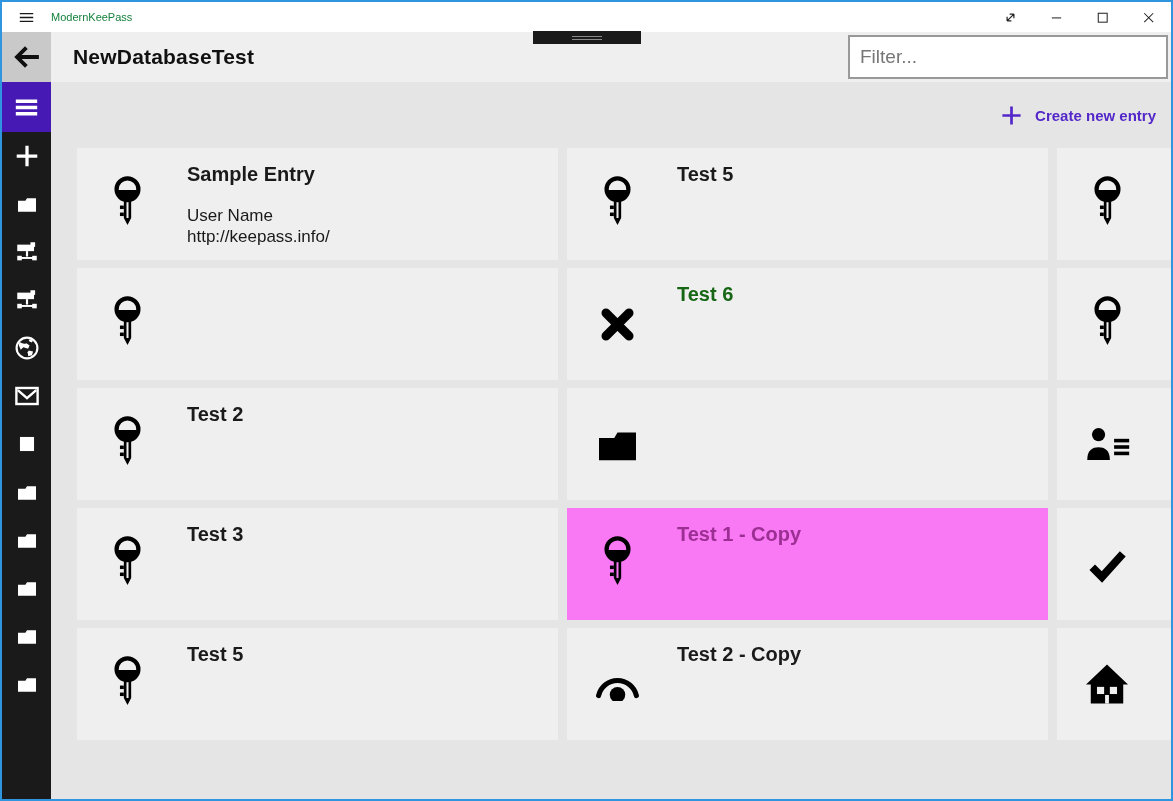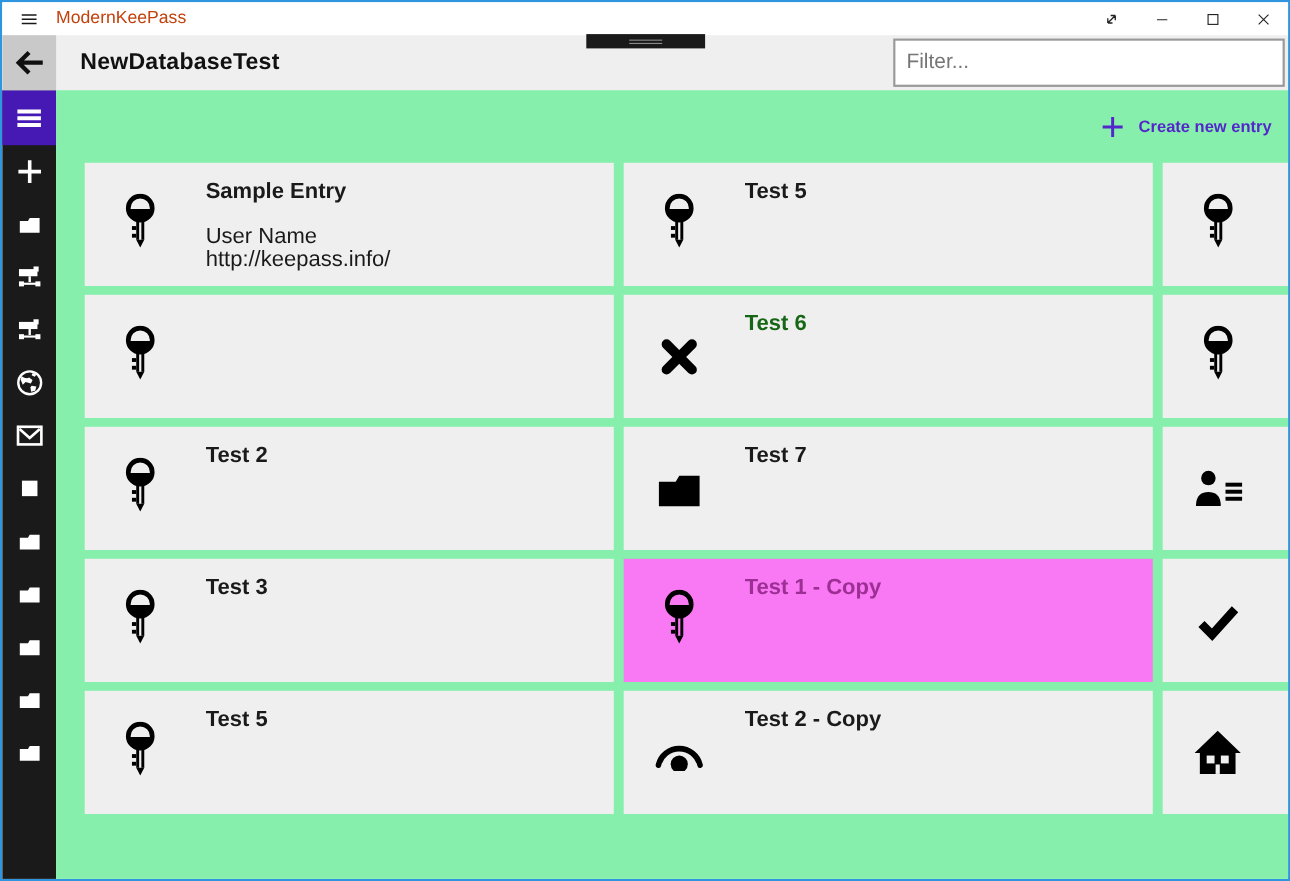--- a/index.html
+++ b/index.html
@@ -5,56 +5,56 @@
   html,body{margin:0;padding:0;background:#fff;}
   body{font-family:"Liberation Sans","DejaVu Sans",sans-serif;-webkit-font-smoothing:antialiased;}
   .window{
     width:1173px;height:801px;box-sizing:border-box;position:relative;overflow:hidden;
     border:2px solid var(--window-border,#2E95DE);
     display:flex;flex-direction:column;background:#fff;
   }
   
   .titlebar{flex:0 0 30px;height:30px;background:var(--titlebar-bg,#fff);display:flex;align-items:center;}
   .tb-menu{width:49px;display:flex;align-items:center;justify-content:center;color:#191919;}
-  .tb-title{font-size:16px;color:#c2410c;}
+  .tb-title{font-size:11px;color:#15803d;}
   .tb-spacer{flex:1;}
   .tb-controls{display:flex;height:100%;}
   .tb-btn{width:46px;height:100%;display:flex;align-items:center;justify-content:center;color:#222;background:transparent;border:none;padding:0;}
   
   .appbar-handle{position:absolute;left:531px;top:29px;width:108px;height:13px;background:var(--handle-bg,#1A1A1A);
     display:flex;flex-direction:column;align-items:center;justify-content:center;gap:2px;z-index:5;}
   .handle-line{width:30px;height:1px;background:#8a8a8a;}
   
   .header{flex:0 0 50px;height:50px;background:var(--header-bg,#EFEFEF);position:relative;display:flex;align-items:center;}
   .back-btn{width:49px;height:50px;background:var(--back-button-bg,#C9C9C9);display:flex;align-items:center;justify-content:center;color:#0f0f0f;border:none;padding:0;}
   .header-title{margin-left:22px;font-size:21px;font-weight:600;color:#111;letter-spacing:0.2px;}
-  .filter{position:absolute;right:3px;top:3px;width:356px;height:44px;box-sizing:border-box;
+  .filter{position:absolute;right:3px;top:3px;width:320px;height:44px;box-sizing:border-box;
     border:2px solid #999;background:#fff;font-size:19px;padding:0 10px;color:#333;
     font-family:"Liberation Sans","DejaVu Sans",sans-serif;}
   .filter::placeholder{color:var(--placeholder,#767676);opacity:1;}
   
   .body{flex:1;display:flex;min-height:0;}
   .sidebar{width:49px;flex:0 0 49px;background:var(--sidebar-bg,#1A1A1A);display:flex;flex-direction:column;}
   .side-menu-btn{height:50px;flex:0 0 50px;background:var(--sidebar-accent,#4619B5);display:flex;align-items:center;justify-content:center;color:#fff;border:none;padding:0;}
   .side-item{height:48px;flex:0 0 48px;display:flex;align-items:center;justify-content:center;color:#fff;}
-  .main{flex:1;background:#86efac;overflow:hidden;position:relative;}
+  .main{flex:1;background:#e5e5e5;overflow:hidden;position:relative;}
   
   .create-row{height:66px;display:flex;align-items:center;justify-content:flex-end;padding-right:15px;}
   .create-btn{display:flex;align-items:center;gap:12px;color:var(--accent-purple,#5327C9);background:transparent;border:none;padding:0;
     font-size:15px;font-weight:600;font-family:inherit;cursor:pointer;}
   
   .grid{margin-left:26px;width:1461px;display:grid;grid-template-columns:repeat(3,481px);grid-auto-rows:112px;column-gap:9px;row-gap:8px;}
   .card{background:var(--card-bg,#EFEFEF);position:relative;}
   .card.selected{background:var(--selected-card-bg,#F978F3);}
   .card-icon{position:absolute;left:0;top:0;width:100px;height:112px;display:flex;align-items:center;justify-content:center;color:#000;}
   .card-text{margin-left:110px;padding-top:16px;}
   .card-title{font-size:20px;font-weight:600;color:var(--text,#1A1A1A);line-height:21px;min-height:21px;}
   .card.selected .card-title{color:var(--selected-title,#9C2F94);}
   .card-title.green{color:var(--green-title,#166616);}
-  .card-details{margin-top:20px;font-size:20px;line-height:21px;color:var(--text,#1A1A1A);font-weight:400;}
+  .card-details{margin-top:20px;font-size:17px;line-height:21px;color:var(--text,#1A1A1A);font-weight:400;}
   svg{display:block;}
 </style>
 </head>
 <body>
 
 <div class="window">
 
   <div class="titlebar">
     <div class="tb-menu">
         <svg width="17" height="17" viewBox="0 0 24 24">
@@ -341,23 +341,20 @@
             <div class="card-text">
               <div class="card-title">Test 2</div>
             </div>
           </div>
           <div class="card">
             <div class="card-icon">
               <svg width="45" height="37" viewBox="0 0 48 40">
                 <path d="M4,37 V13 h16.5 l3.5,-6 h20 v30 z" fill="currentColor"></path>
               </svg>
             </div>
-            <div class="card-text">
-              <div class="card-title">Test 7</div>
-            </div>
           </div>
           <div class="card">
             <div class="card-icon">
               <svg width="49" height="36" viewBox="0 0 52 38" fill="currentColor">
                 <circle cx="16.5" cy="9" r="7"></circle>
                 <path d="M4.5,36 c0,-10.5 5.5,-13.5 12,-13.5 s12,3 12,13.5 z"></path>
                 <rect x="33" y="13.5" width="16" height="3.8"></rect>
                 <rect x="33" y="20.3" width="16" height="3.8"></rect>
                 <rect x="33" y="27.1" width="16" height="3.8"></rect>
               </svg>

